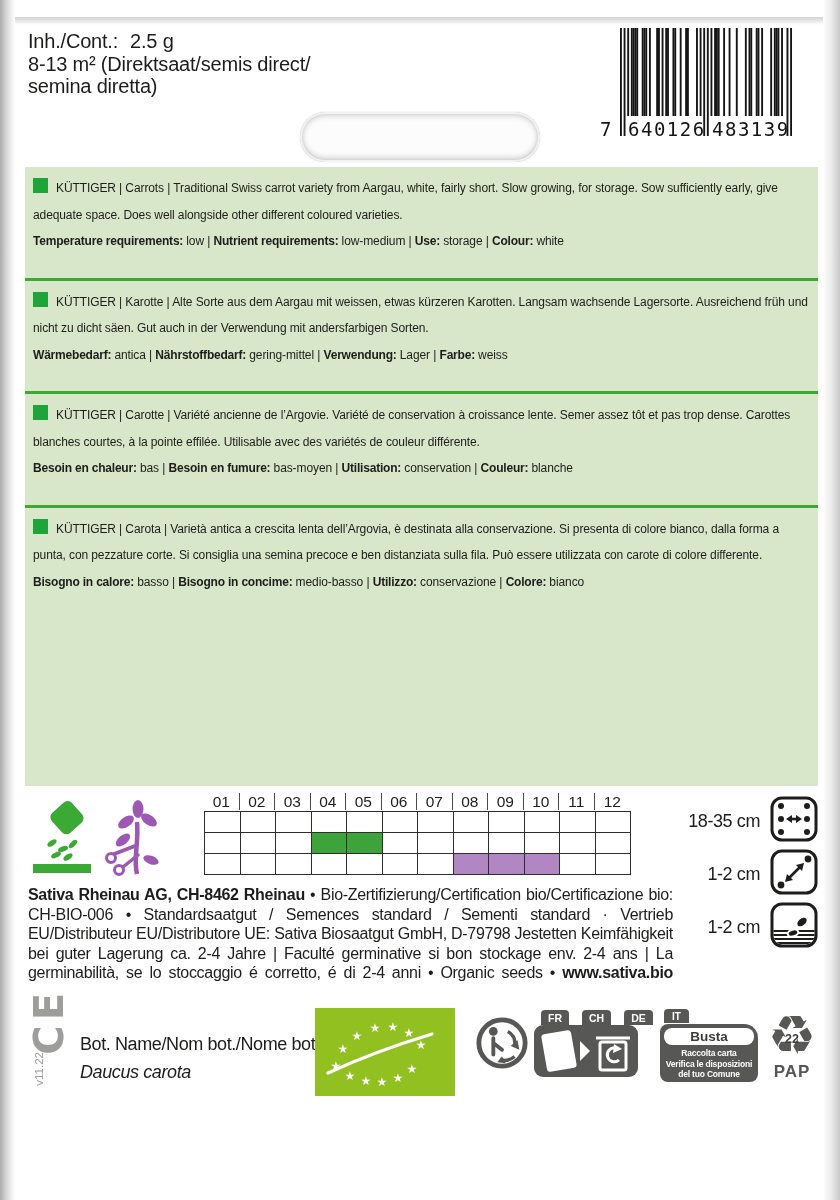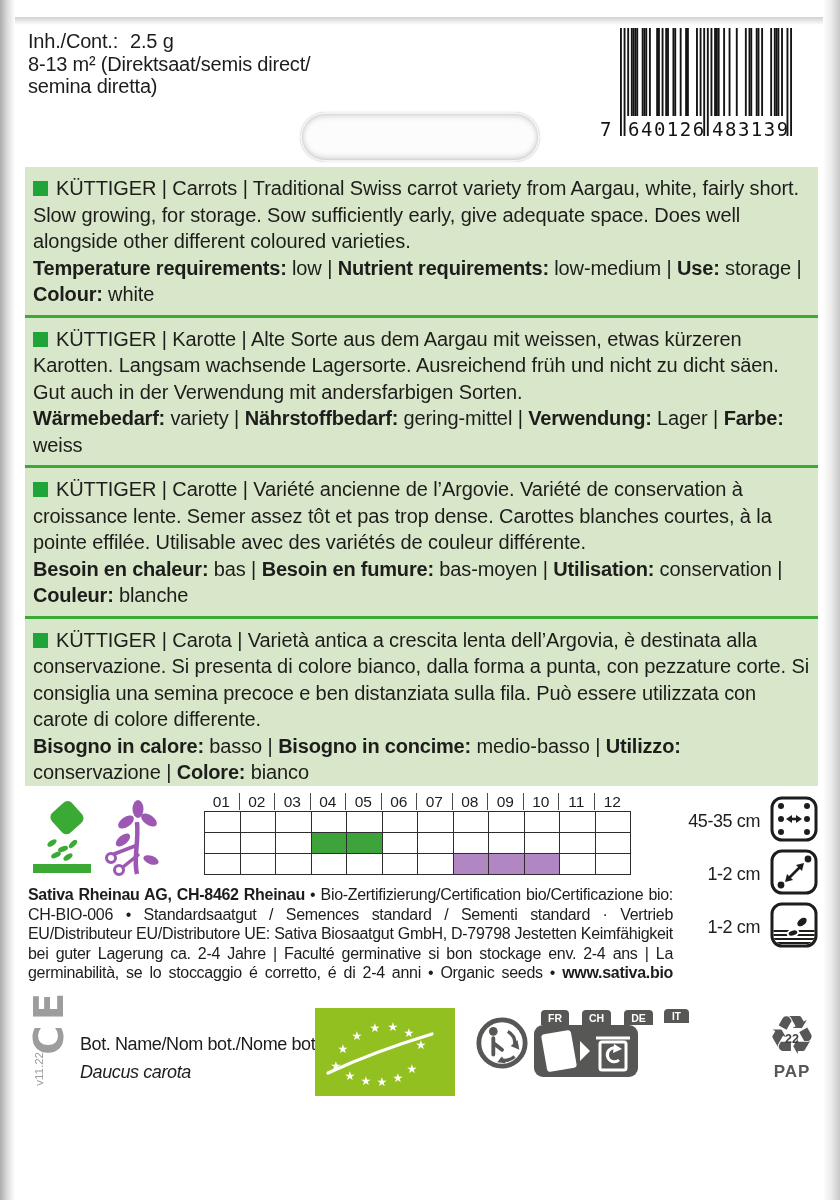--- a/index.html
+++ b/index.html
@@ -25,21 +25,21 @@
   .bc-lead{left:2px;}
   .bc-g1{left:30px;letter-spacing:1.5px;}
   .bc-g2{left:114px;letter-spacing:1.5px;}
 
   
   .euro-slot{position:absolute;left:300px;top:112px;width:240px;height:50px;border-radius:25px;background:#fcfcfc;
     box-shadow:inset 0 0 0 2px #f2f2f2, inset 0 3px 7px rgba(0,0,0,.20), inset 0 -3px 7px rgba(0,0,0,.24), 0 0 2px rgba(0,0,0,.12);}
 
   
   .band{position:absolute;left:25px;top:167px;width:793px;height:619px;background:#d8e6c9;}
-  .lang-block{padding:8px 6px 7px 8px;font-size:20px;line-height:26.5px;letter-spacing:-0.1px;}
+  .lang-block{padding:8px 6px 23px 8px;font-size:12px;line-height:26.5px;letter-spacing:-0.1px;}
   .lang-block p{margin:0;}
   .sq{display:inline-block;width:15px;height:15px;background:#1fa43a;margin-right:8px;vertical-align:-1px;}
   .attrs b{letter-spacing:-0.2px;}
   .sep{height:3px;background:#3aaa35;}
 
   
   .legend{position:absolute;left:30px;top:796px;display:flex;gap:8px;align-items:flex-end;}
 
   
   .calendar{position:absolute;left:204px;top:791px;}
@@ -164,21 +164,21 @@
   <div class="euro-slot"></div>
 
   <div class="band">
     <div class="lang-block">
       <p><span class="sq"></span><span>KÜTTIGER | Carrots | Traditional Swiss carrot variety from Aargau, white, fairly short. Slow growing, for storage. Sow sufficiently early, give adequate space. Does well alongside other different coloured varieties.</span></p>
       <p class="attrs"><b>Temperature requirements: </b><span>low</span><span> | </span><b>Nutrient requirements: </b><span>low-medium</span><span> | </span><b>Use: </b><span>storage</span><span> | </span><b>Colour: </b><span>white</span></p>
     </div>
     <div class="sep"></div>
     <div class="lang-block">
       <p><span class="sq"></span><span>KÜTTIGER | Karotte | Alte Sorte aus dem Aargau mit weissen, etwas kürzeren Karotten. Langsam wachsende Lagersorte. Ausreichend früh und nicht zu dicht säen. Gut auch in der Verwendung mit andersfarbigen Sorten.</span></p>
-      <p class="attrs"><b>Wärmebedarf: </b><span>variety</span><span> | </span><b>Nährstoffbedarf: </b><span>gering-mittel</span><span> | </span><b>Verwendung: </b><span>Lager</span><span> | </span><b>Farbe: </b><span>weiss</span></p>
+      <p class="attrs"><b>Wärmebedarf: </b><span>antica</span><span> | </span><b>Nährstoffbedarf: </b><span>gering-mittel</span><span> | </span><b>Verwendung: </b><span>Lager</span><span> | </span><b>Farbe: </b><span>weiss</span></p>
     </div>
     <div class="sep"></div>
     <div class="lang-block">
       <p><span class="sq"></span><span>KÜTTIGER | Carotte | Variété ancienne de l’Argovie. Variété de conservation à croissance lente. Semer assez tôt et pas trop dense. Carottes blanches courtes, à la pointe effilée. Utilisable avec des variétés de couleur différente.</span></p>
       <p class="attrs"><b>Besoin en chaleur: </b><span>bas</span><span> | </span><b>Besoin en fumure: </b><span>bas-moyen</span><span> | </span><b>Utilisation: </b><span>conservation</span><span> | </span><b>Couleur: </b><span>blanche</span></p>
     </div>
     <div class="sep"></div>
     <div class="lang-block">
       <p><span class="sq"></span><span>KÜTTIGER | Carota | Varietà antica a crescita lenta dell’Argovia, è destinata alla conservazione. Si presenta di colore bianco, dalla forma a punta, con pezzature corte. Si consiglia una semina precoce e ben distanziata sulla fila. Può essere utilizzata con carote di colore differente.</span></p>
       <p class="attrs"><b>Bisogno in calore: </b><span>basso</span><span> | </span><b>Bisogno in concime: </b><span>medio-basso</span><span> | </span><b>Utilizzo: </b><span>conservazione</span><span> | </span><b>Colore: </b><span>bianco</span></p>
@@ -262,21 +262,21 @@
         <div class="cal-cell" style="background: rgb(178, 134, 195);"></div>
         <div class="cal-cell" style="background: rgb(178, 134, 195);"></div>
         <div class="cal-cell" style="background: rgb(178, 134, 195);"></div>
         <div class="cal-cell"></div>
         <div class="cal-cell"></div>
       </div>
   </div>
 
   <div class="spacing">
     <div class="spacing-row">
-      <span class="spacing-label">45-35 cm</span>
+      <span class="spacing-label">18-35 cm</span>
       <span>
         <svg width="48" height="46" viewBox="0 0 48 46">
           <rect x="2" y="2" width="44" height="42" rx="10" fill="#fff" stroke="#1d1d1b" stroke-width="3"></rect>
           <circle cx="11" cy="10" r="3" fill="#1d1d1b"></circle>
             <circle cx="11" cy="23" r="3" fill="#1d1d1b"></circle>
             <circle cx="11" cy="36" r="3" fill="#1d1d1b"></circle>
           <circle cx="37" cy="10" r="3" fill="#1d1d1b"></circle>
             <circle cx="37" cy="23" r="3" fill="#1d1d1b"></circle>
             <circle cx="37" cy="36" r="3" fill="#1d1d1b"></circle>
           <line x1="19" y1="23" x2="29" y2="23" stroke="#1d1d1b" stroke-width="2.6"></line>
@@ -383,20 +383,28 @@
           <rect x="66" y="17" width="26" height="28" rx="2"></rect>
           <path d="M85,35 a7,7 0 1,1 -3,-12"></path>
         </g>
         <polygon points="80,19 88,24 79,28" fill="#ffffff"></polygon>
       </svg>
     </div>
   </div>
 
   <div class="busta-badge">
     <span class="busta-tab">IT</span>
+    <div class="busta-body">
+      <div class="busta-title">Busta</div>
+      <div class="busta-lines">
+        <div>Raccolta carta</div>
+        <div>Verifica le disposizioni</div>
+        <div>del tuo Comune</div>
+      </div>
+    </div>
   </div>
 
   <div class="pap">
     <div class="pap-tri">
       <div class="pap-glyph">♻</div>
       <div class="pap-num">22</div>
     </div>
     <div class="pap-label">PAP</div>
   </div>
 </div>

